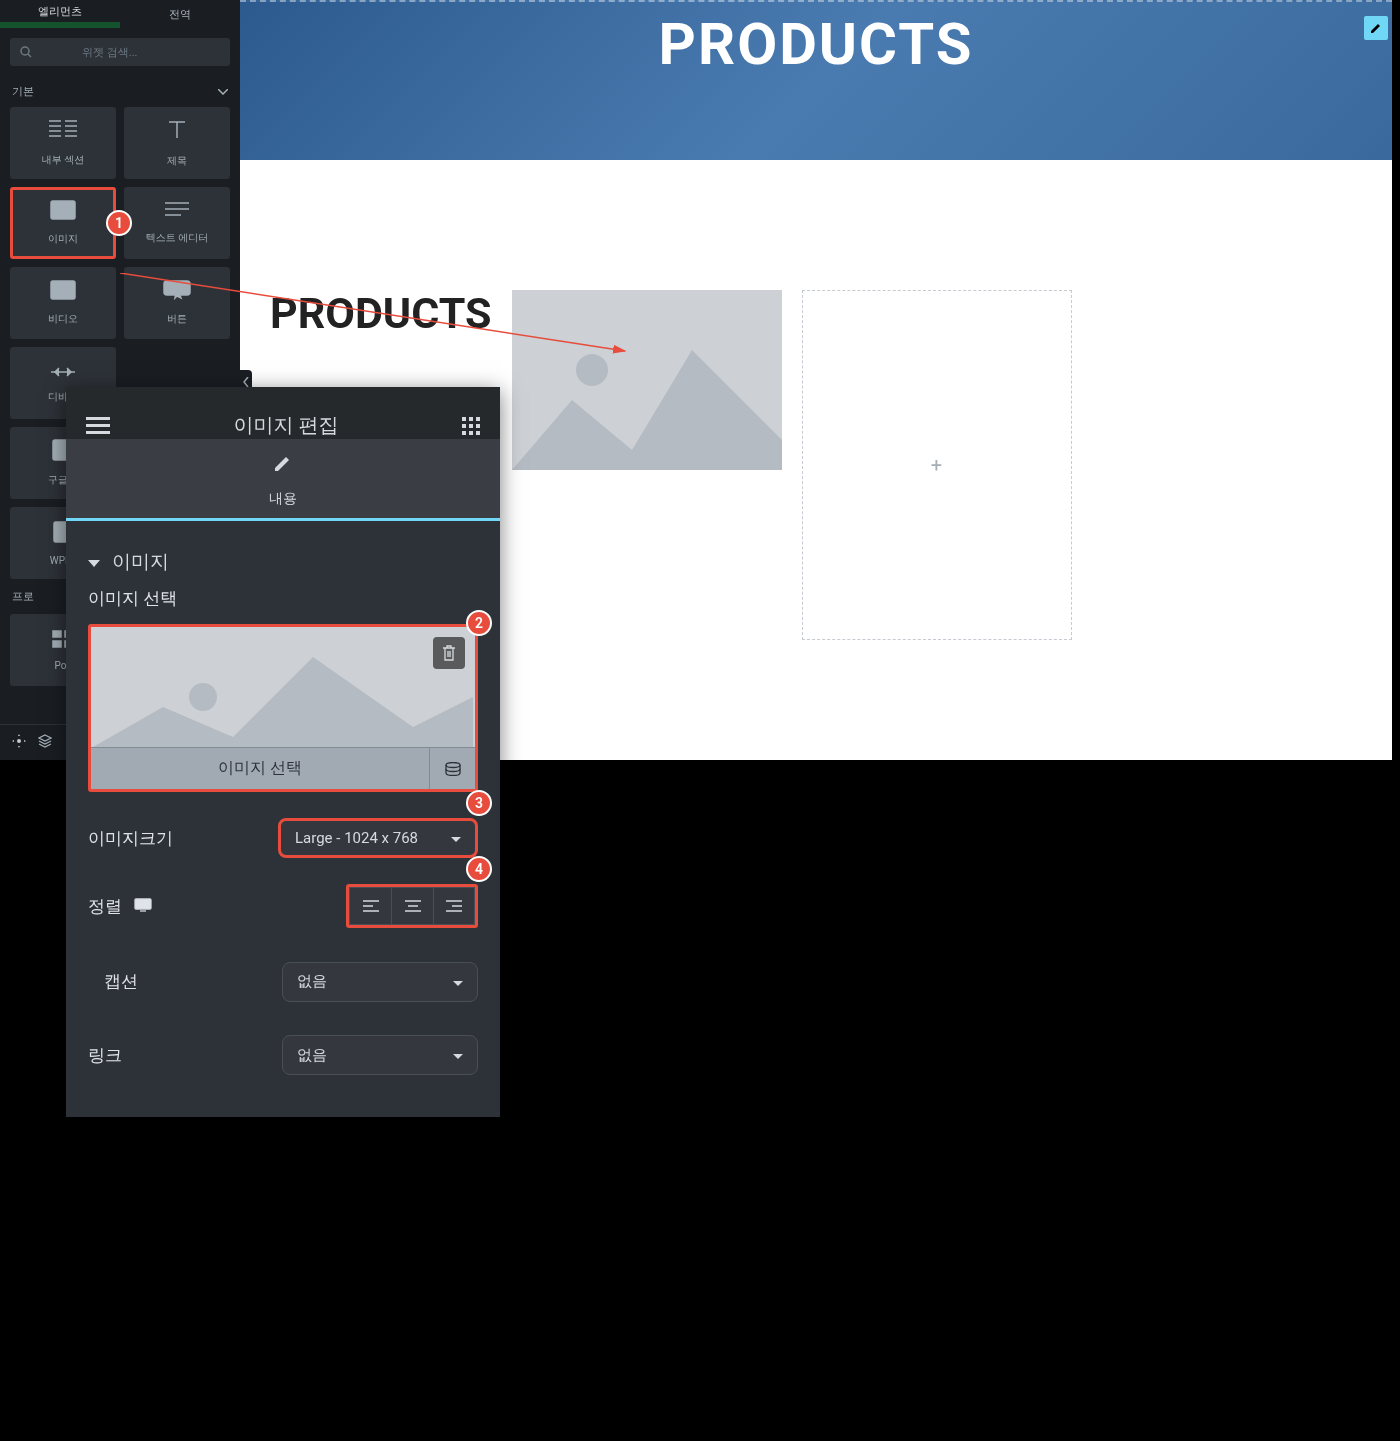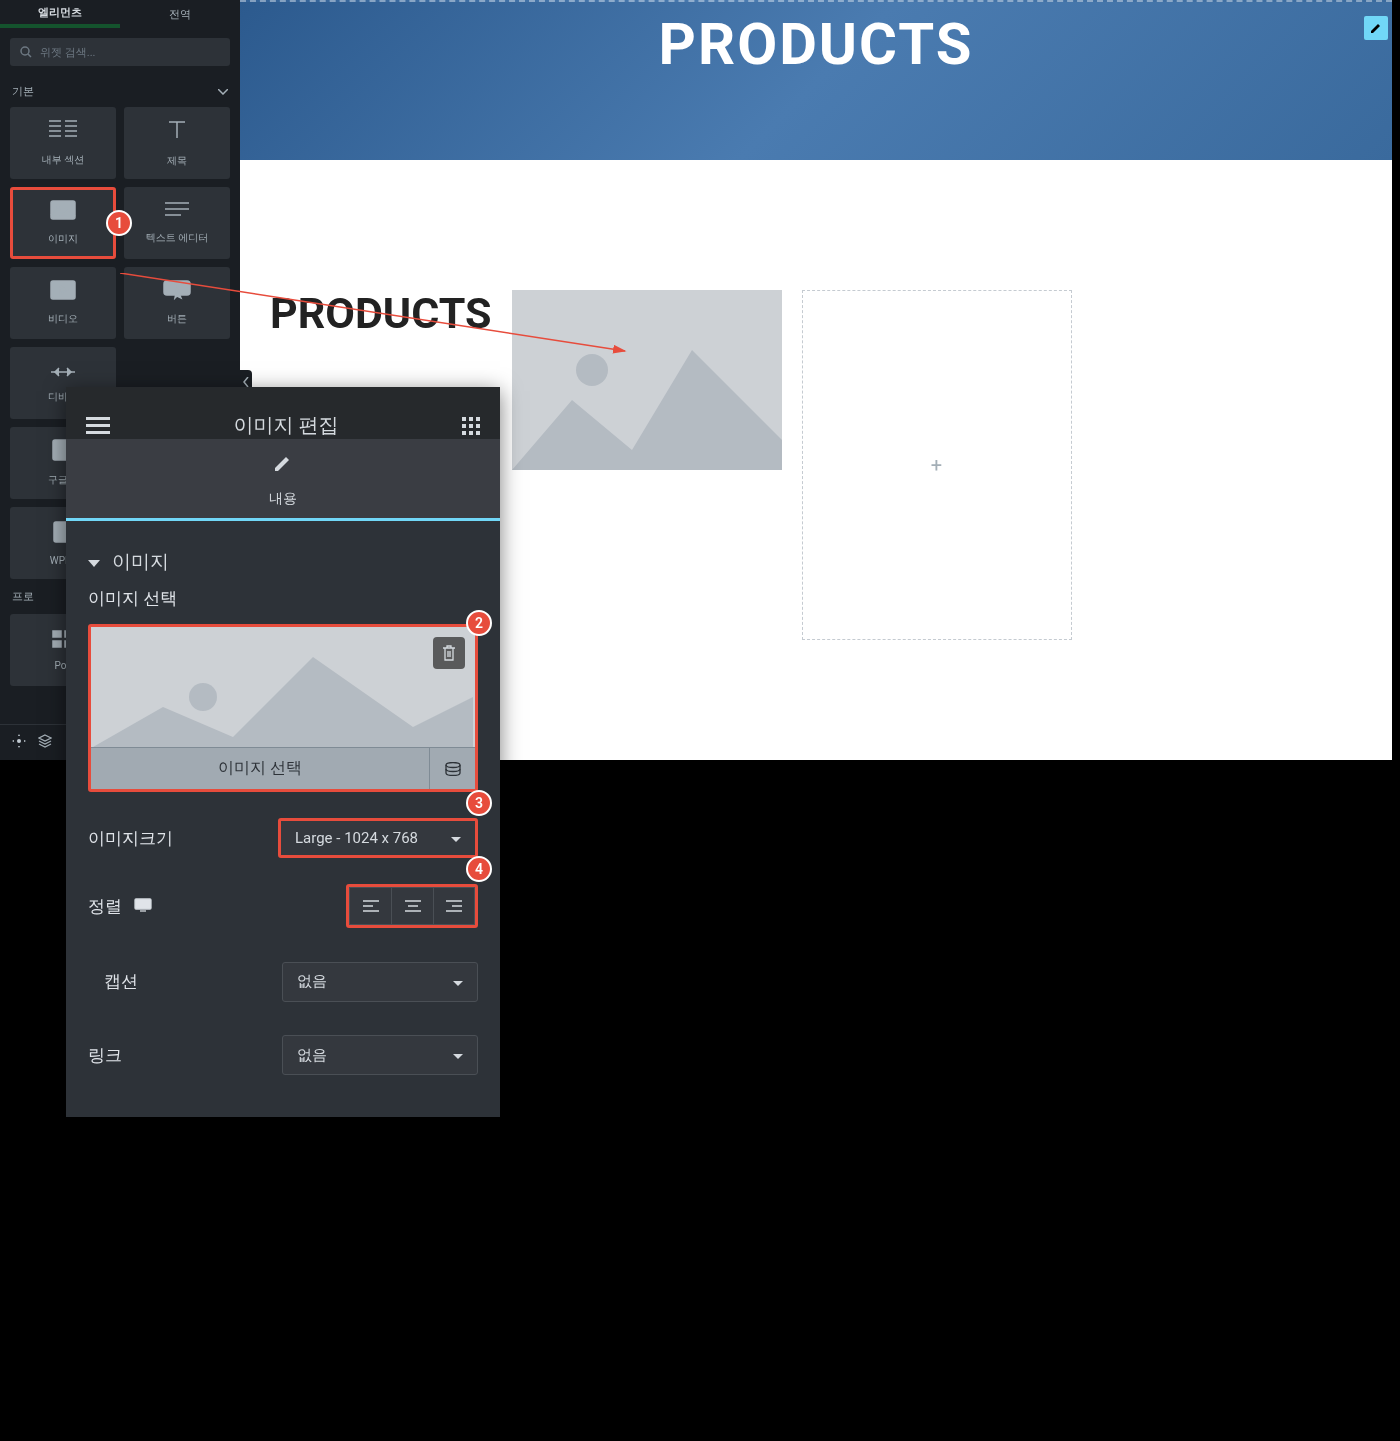--- a/index.html
+++ b/index.html
@@ -7,25 +7,25 @@
 
 
 .sidebar { position: absolute; left: 0; top: 0; width: 240px; height: 760px; background: #1a1e23; color: #c2cbd2; display: flex; flex-direction: column; }
 .sidebar-header { height: 36px; display: flex; align-items: center; justify-content: space-between; padding: 0 10px; background: #1a1e23; }
 .menu-icon { cursor: pointer; }
 .logo { color: #fff; font-weight: 600; font-size: 16px; letter-spacing: 0.5px; }
 .grid-icon { cursor: pointer; }
 
 .sidebar-tabs { display: flex; height: 28px; }
 .sidebar-tab { flex: 1; display: flex; align-items: center; justify-content: center; font-size: 11px; cursor: pointer; color: #a4afb7; }
-.sidebar-tab.active { color: #d5dadf; border-bottom: 4px solid #14532d; font-weight: bold; }
+.sidebar-tab.active { color: #d5dadf; border-bottom: 6px solid #14532d; }
 
 .search-wrap { padding: 10px; }
 .search-box { background: #2d3238; border-radius: 3px; height: 28px; display: flex; align-items: center; padding: 0 10px; gap: 8px; }
-.search-input { flex: 1; background: transparent; border: none; color: #a4afb7; font-size: 11px; outline: none; }
+.search-input { flex: 1; background: transparent; border: none; color: #a4afb7; font-size: 11px; outline: none; margin-left: 42px; }
 .search-input::placeholder { color: #6d7882; }
 
 .category { padding: 8px 12px; display: flex; justify-content: space-between; align-items: center; color: #a4afb7; font-size: 11px; cursor: pointer; }
 
 .widgets-grid { display: grid; grid-template-columns: 1fr 1fr; gap: 8px; padding: 0 10px; }
 .widget-item { background: #2d3238; border-radius: 3px; height: 72px; display: flex; flex-direction: column; align-items: center; justify-content: center; gap: 8px; cursor: pointer; position: relative; }
 .widget-item.highlighted { border: 3px solid #e74c3c; }
 .widget-icon { color: #a4afb7; }
 .widget-label { font-size: 10px; color: #a4afb7; }
 
@@ -73,21 +73,21 @@
 .control-label { font-size: 17px; color: #e0e4e9; margin-bottom: 14px; display: flex; align-items: center; gap: 12px; }
 
 .image-selector { border: 3px solid #e74c3c; border-radius: 3px; overflow: hidden; background: #cdd1d5; position: relative; }
 .image-preview { height: 120px; position: relative; overflow: hidden; }
 .image-preview .trash { position: absolute; right: 10px; top: 10px; width: 32px; height: 32px; background: rgba(60,60,60,0.8); border-radius: 4px; display: flex; align-items: center; justify-content: center; cursor: pointer; }
 .image-buttons { display: flex; height: 42px; border-top: 1px solid #7f8b95; }
 .image-btn-main { flex: 1; display: flex; align-items: center; justify-content: center; font-size: 16px; color: #2d3238; cursor: pointer; background: #a1aab2; }
 .image-btn-lib { width: 46px; display: flex; align-items: center; justify-content: center; cursor: pointer; background: #a1aab2; border-left: 1px solid #7f8b95; }
 
 .inline-row { display: flex; align-items: center; justify-content: space-between; }
-.select-box { border: 3px solid #e74c3c; border-radius: 3px; background: #34383e; height: 40px; display: flex; align-items: center; justify-content: space-between; padding: 16px 14px; width: 200px; cursor: pointer; font-size: 15px; }
+.select-box { border: 3px solid #e74c3c; border-radius: 8px; background: #34383e; height: 40px; display: flex; align-items: center; justify-content: space-between; padding: 16px 14px; width: 200px; cursor: pointer; font-size: 15px; }
 .select-box.plain { border: 1px solid #4a4f55; width: 196px; }
 
 .align-buttons { border: 3px solid #e74c3c; border-radius: 3px; display: flex; gap: 0; }
 .align-btn { width: 42px; height: 38px; background: #34383e; border: 1px solid #4a4f55; display: flex; align-items: center; justify-content: center; cursor: pointer; }
 .align-btn:not(:last-child) { border-right: none; }
 
 
 svg { fill: currentColor; }
 
 

